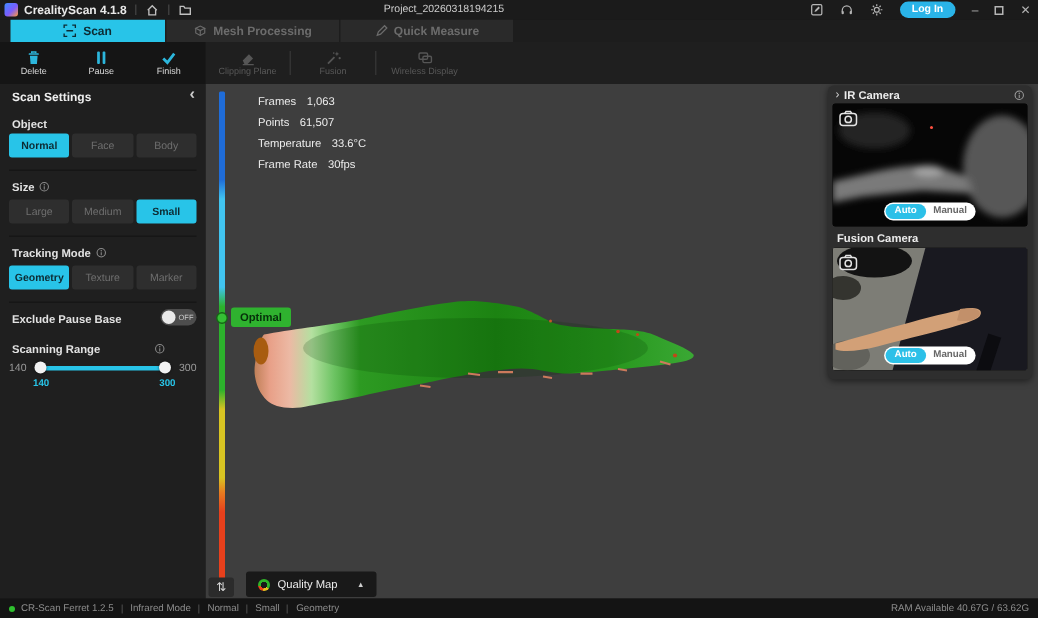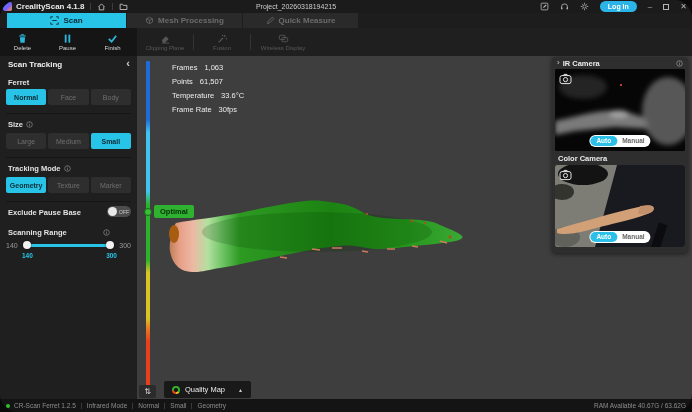--- a/index.html
+++ b/index.html
@@ -1,18 +1,18 @@
 <!DOCTYPE html>
 <html><head>
 <meta charset="utf-8">
 <style>
   *{box-sizing:border-box;margin:0;padding:0;}
   html,body{background:#0a0a0a;}
   body{font-family:"Liberation Sans","DejaVu Sans",sans-serif;}
-  .app{position:relative;width:692px;height:412px;background:#1a1a1a;overflow:hidden;border-radius:18px;}
+  .app{position:relative;width:692px;height:412px;background:#1a1a1a;overflow:hidden;}
 
   
   .titlebar{position:absolute;top:0;left:0;right:0;height:13px;background:#1b1b1b;display:flex;align-items:center;z-index:30;}
   .logo{width:9px;height:9px;border-radius:2px;margin-left:3px;flex:0 0 auto;
         background:linear-gradient(135deg,#3f8cff 0%,#7a5cff 55%,#ff9a3a 100%);}
   .app-name{color:#e9e9e9;font-size:8px;font-weight:bold;margin-left:4px;white-space:nowrap;}
   .tb-sep{width:1px;height:7px;background:#3d3d3d;margin:0 6px;}
   .tb-ico{display:flex;align-items:center;color:#c0c0c0;}
   .tb-center{position:absolute;left:150px;right:250px;text-align:center;color:#cdcdcd;font-size:7px;pointer-events:none;}
   .tb-right{position:absolute;right:5px;top:0;height:13px;display:flex;align-items:center;gap:11px;}
@@ -20,21 +20,21 @@
   .win-ctl{color:#b5b5b5;font-size:8px;line-height:8px;}
   .win-box{width:6px;height:6px;border:1px solid #b5b5b5;}
 
   
   .tabbar{position:absolute;top:13px;left:0;right:0;height:15px;background:#1d1d1d;display:flex;padding-left:7px;z-index:29;}
   .tab{height:15px;display:flex;align-items:center;justify-content:center;gap:4px;
        font-size:8px;font-weight:bold;color:#6c6c6c;background:#2a2a2a;margin-right:1px;}
   .tab svg{stroke:#6c6c6c;}
   .tab.active{background:#28c4e8;color:#0d2b33;}
   .tab.active svg{stroke:#0d2b33;}
-  .tab.w1{width:119px;} .tab.w2{width:115px;} .tab.dark{background:#232323;}
+  .tab.w1{width:103px;} .tab.w2{width:115px;} .tab.dark{background:#232323;}
 
   
   .toolbar{position:absolute;top:28px;left:0;right:0;height:28px;background:#1f1f1f;display:flex;z-index:28;}
   .tool-left{width:137px;height:28px;background:#151515;display:flex;}
   .tool-btn{width:45px;display:flex;flex-direction:column;align-items:center;justify-content:center;gap:1px;}
   .tool-btn .lbl{font-size:6px;color:#dadada;white-space:nowrap;}
   .tool-btn.disabled .lbl{color:#585858;}
   .tool-right{flex:1;display:flex;align-items:center;}
   .tool-right .tool-btn{width:56px;}
   .tool-vsep{width:1px;height:16px;background:#333;}
@@ -226,24 +226,24 @@
         <svg width="11" height="11" viewBox="0 0 12 12" fill="none" stroke="#565656">
             <rect x="1.5" y="2.5" width="6.2" height="4.6" rx="1"></rect>
             <rect x="4.3" y="4.9" width="6.2" height="4.6" rx="1"></rect>
           </svg>
         <span class="lbl">Wireless Display</span>
       </div>
     </div>
   </div>
 
   <div class="sidebar">
-    <div class="sb-title">Scan Tracking</div>
+    <div class="sb-title">Scan Settings</div>
     <div class="sb-collapse">‹</div>
 
-    <div class="sb-label" style="top:22px;">Ferret</div>
+    <div class="sb-label" style="top:22px;">Object</div>
     <div class="btn-row" style="top:33px;">
       <div class="opt-btn sel">Normal</div>
       <div class="opt-btn">Face</div>
       <div class="opt-btn">Body</div>
     </div>
     <div class="sb-div" style="top:57px;"></div>
 
     <div class="sb-label" style="top:64px;">
       <span>Size</span>
       <svg width="7" height="7" viewBox="0 0 10 10">
@@ -388,21 +388,21 @@
               <rect x="1" y="2.6" width="11" height="8" rx="2"></rect>
               <circle cx="6.5" cy="6.6" r="2.1"></circle>
             </svg>
         </span>
         <div class="am-pill">
           <span class="am-auto">Auto</span>
           <span class="am-manual">Manual</span>
         </div>
       </div>
       <div class="cam-header2">
-        <span class="cam-title">Color Camera</span>
+        <span class="cam-title">Fusion Camera</span>
       </div>
       <div class="cam-view">
         <svg class="feed" width="130" height="82" viewBox="0 0 130 82">
           <rect width="130" height="82" fill="#7d7d76"></rect>
           <polygon points="62,0 130,0 130,82 40,82" fill="#191920"></polygon>
           <ellipse cx="28" cy="9" rx="25" ry="11" fill="#131313"></ellipse>
           <ellipse cx="7" cy="27" rx="12" ry="8" fill="#34342f"></ellipse>
           <ellipse cx="10" cy="72" rx="15" ry="10" fill="#62625c"></ellipse>
           <rect x="100" y="58" width="9" height="26" fill="#0c0c10" transform="rotate(18 104 70)"></rect>
           <path d="M2,64 C25,58 55,48 88,41 C97,39 101,42 98,46 C93,51 60,58 30,66 C18,69 8,70 2,68 Z" fill="#d2a077"></path>

